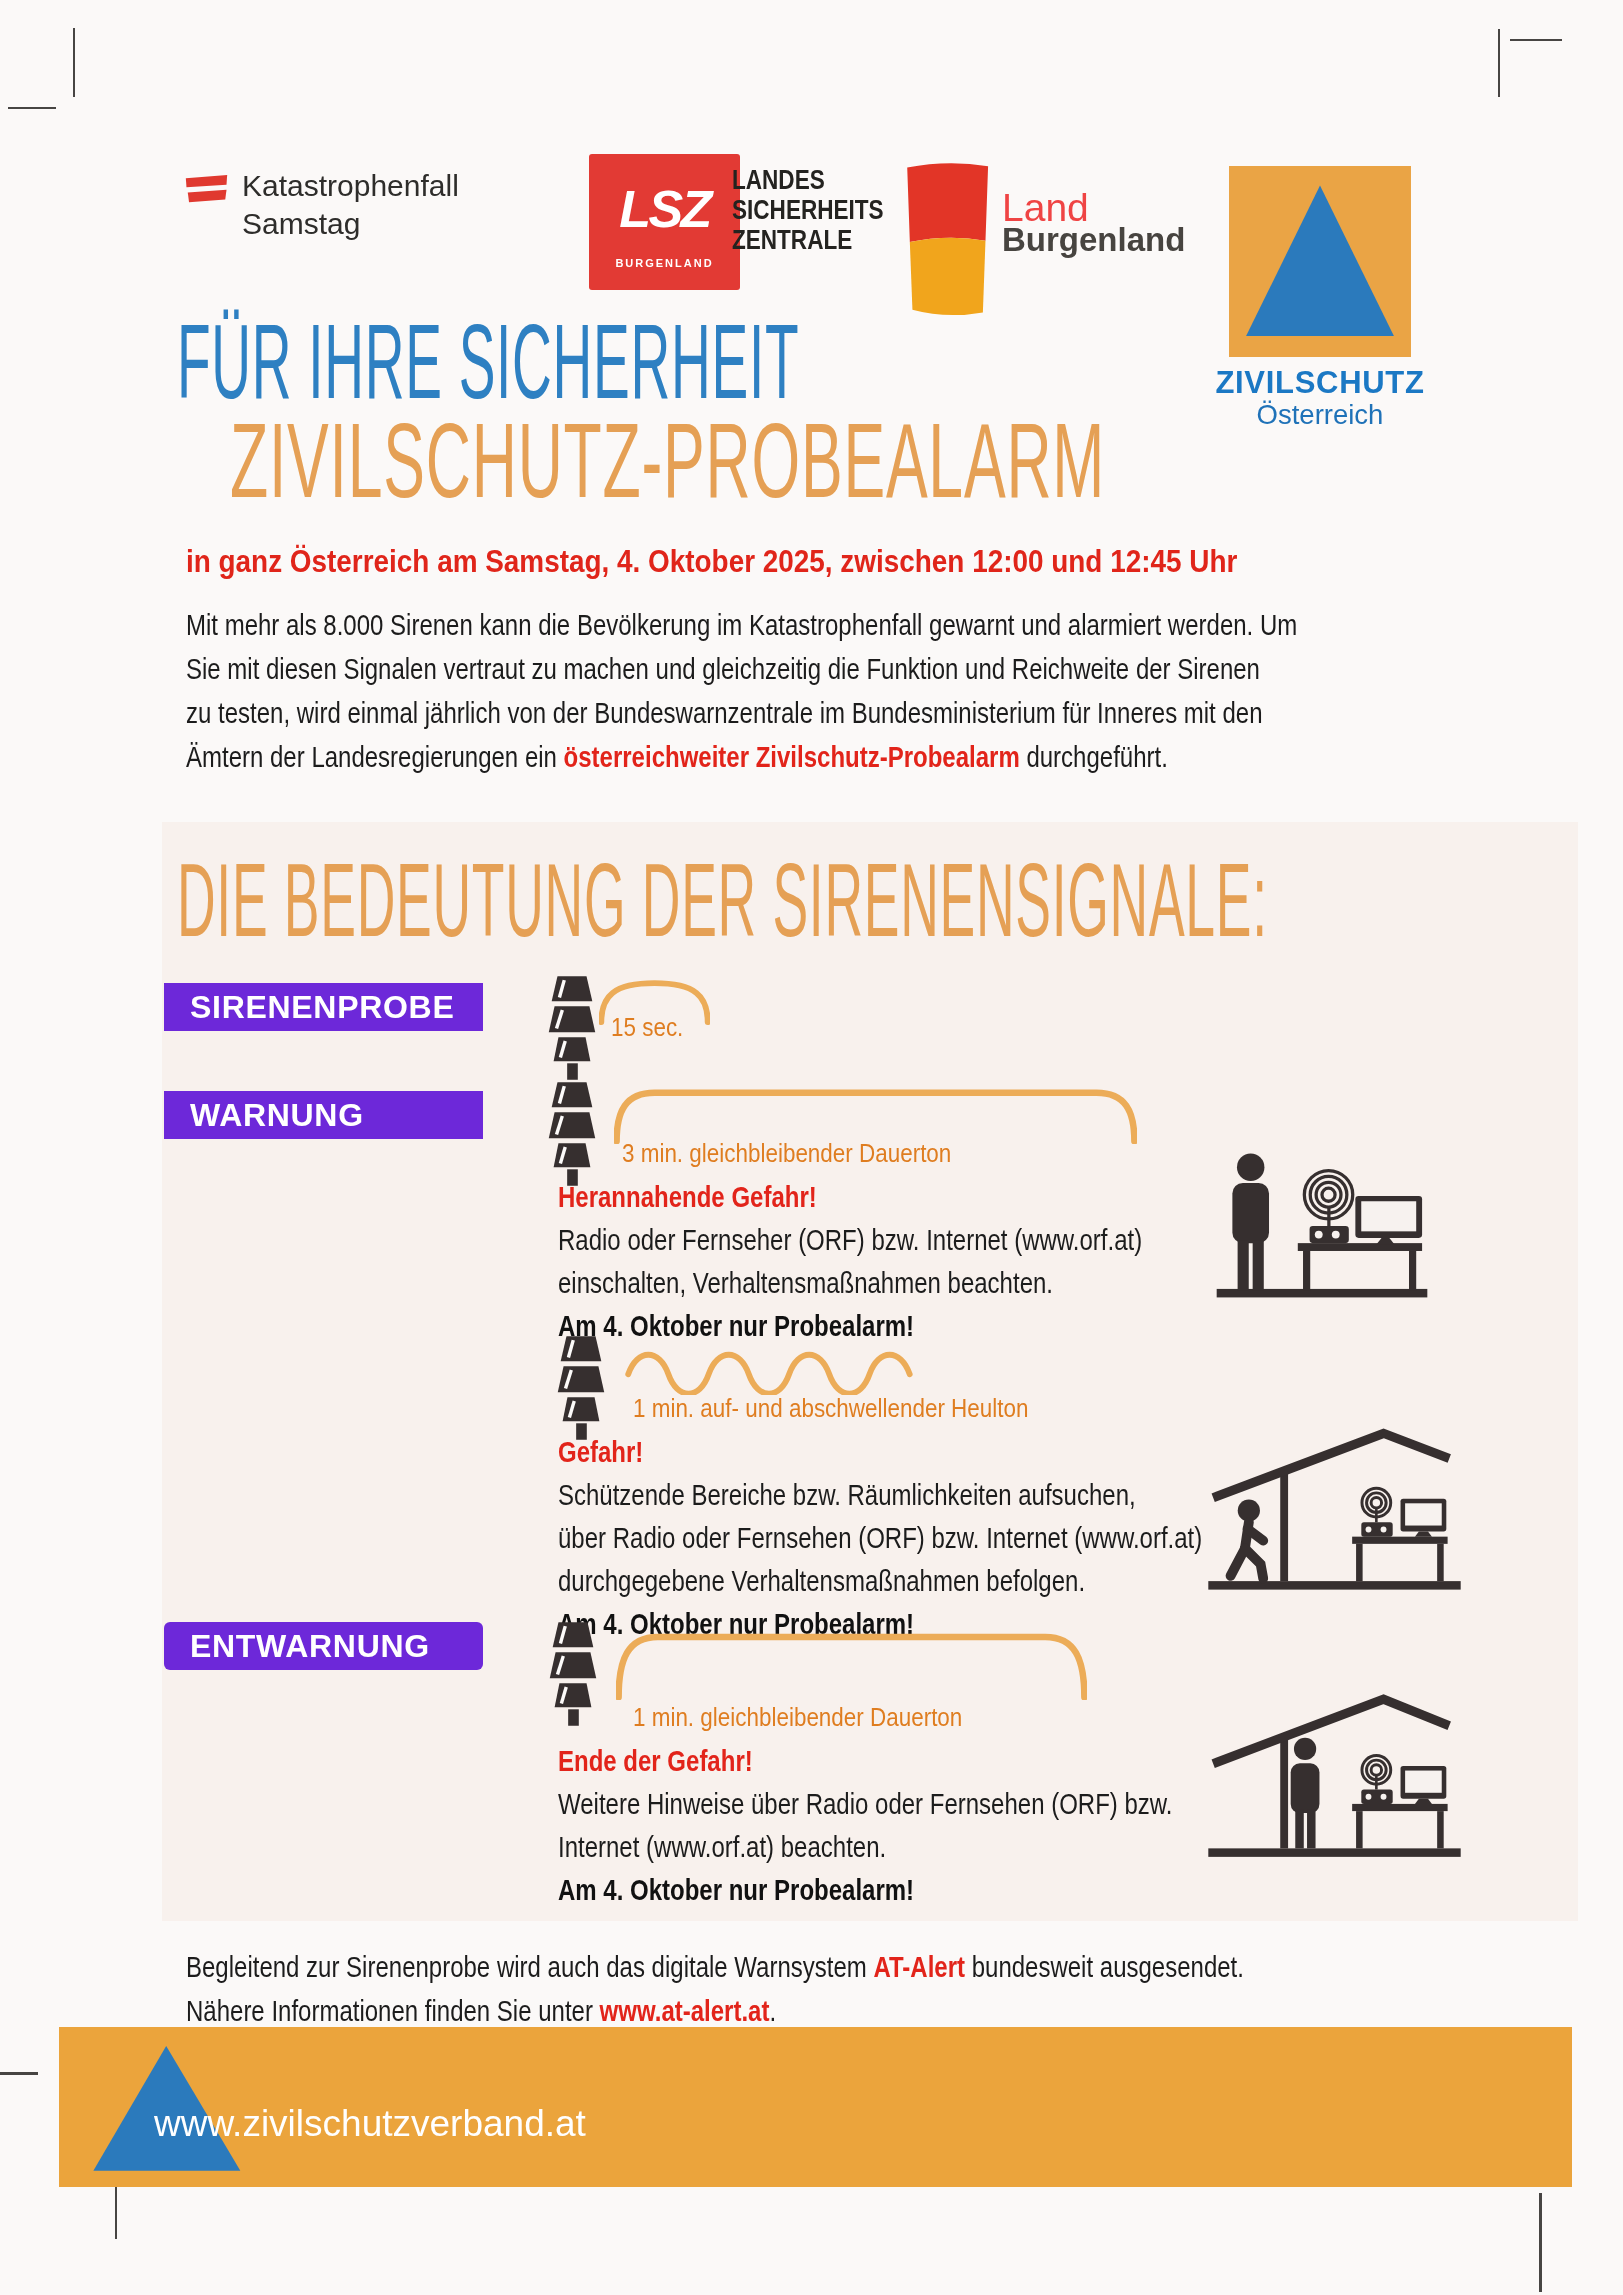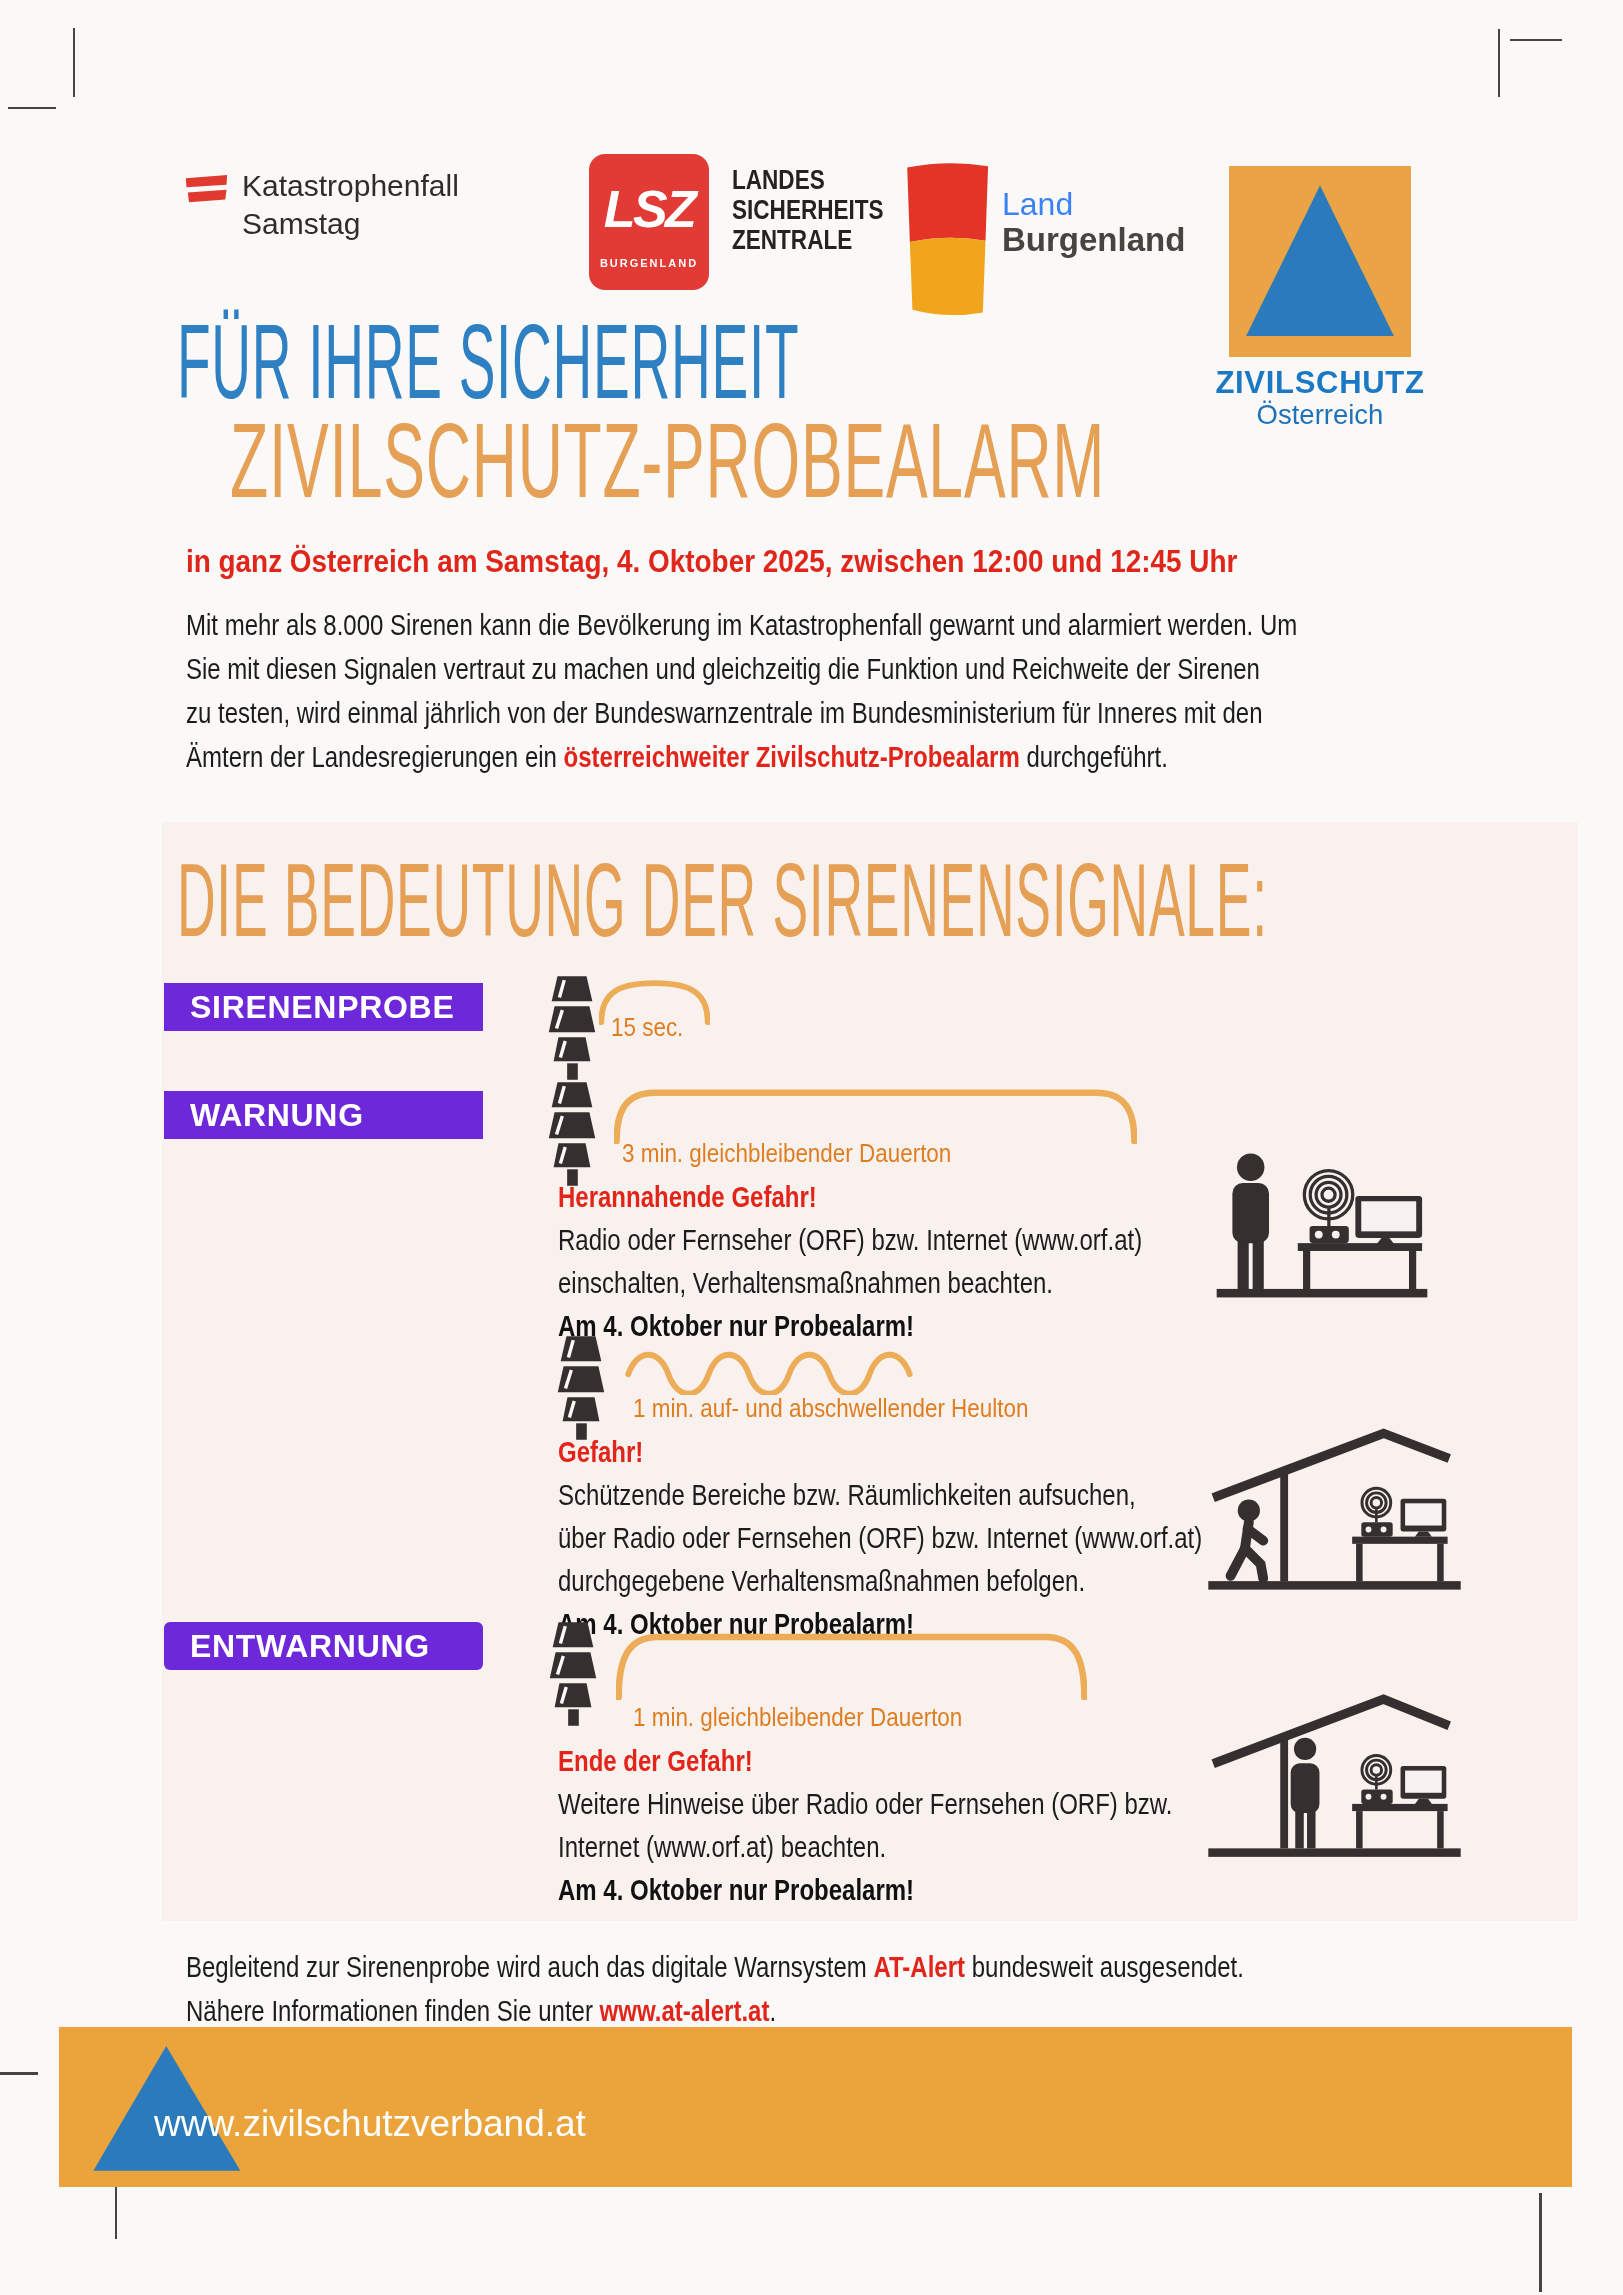--- a/index.html
+++ b/index.html
@@ -6,25 +6,25 @@
   #page{
     position:relative; width:1623px; height:2295px;
     background:#fbf9f8; overflow:hidden;
     font-family:"Liberation Sans", sans-serif; color:#1c1c1c;
   }
   .abs{position:absolute;}
   
   .mark{position:absolute;background:#474543;}
   
   .bmi-text{font-size:30px; line-height:38px; color:#2e2d2b;}
-  .lsz-box{width:120px;height:136px;background:#e23a34;border-radius:16px;color:#fff;text-align:center;}
+  .lsz-box{width:151px;height:136px;background:#e23a34;border-radius:3px;color:#fff;text-align:center;}
   .lsz-acronym{font-size:52px;font-weight:700;font-style:italic;letter-spacing:-2.6px;margin-top:25px;}
   .lsz-sub{font-size:11px;font-weight:700;letter-spacing:2px;margin-top:18.3px;}
   .lsz-label{font-size:27.5px;font-weight:700;line-height:30px;color:#242320;transform:scaleX(.82);transform-origin:left top;}
-  .lb-land{font-size:32px;color:#3b82f6;}
+  .lb-land{font-size:39px;color:#ef4444;}
   .lb-burgenland{font-size:33px;font-weight:700;color:#474440;}
   .zs-box{width:182px;height:191px;background:#eaa445;}
   .zs-line1{width:216px;text-align:center;font-size:31px;font-weight:700;color:#1b78c4;letter-spacing:0.7px;}
   .zs-line2{width:216px;text-align:center;font-size:27.5px;color:#1f72b8;}
   
   .bigtitle{font-size:106px;white-space:nowrap;transform-origin:left top;letter-spacing:1.3px;}
   .t-blue{color:#2e80c2;}
   .t-orange{color:#e5a055;}
   
   .dateline{font-size:31px;font-weight:700;color:#e0251a;white-space:nowrap;transform:scaleX(.9);transform-origin:left top;}

